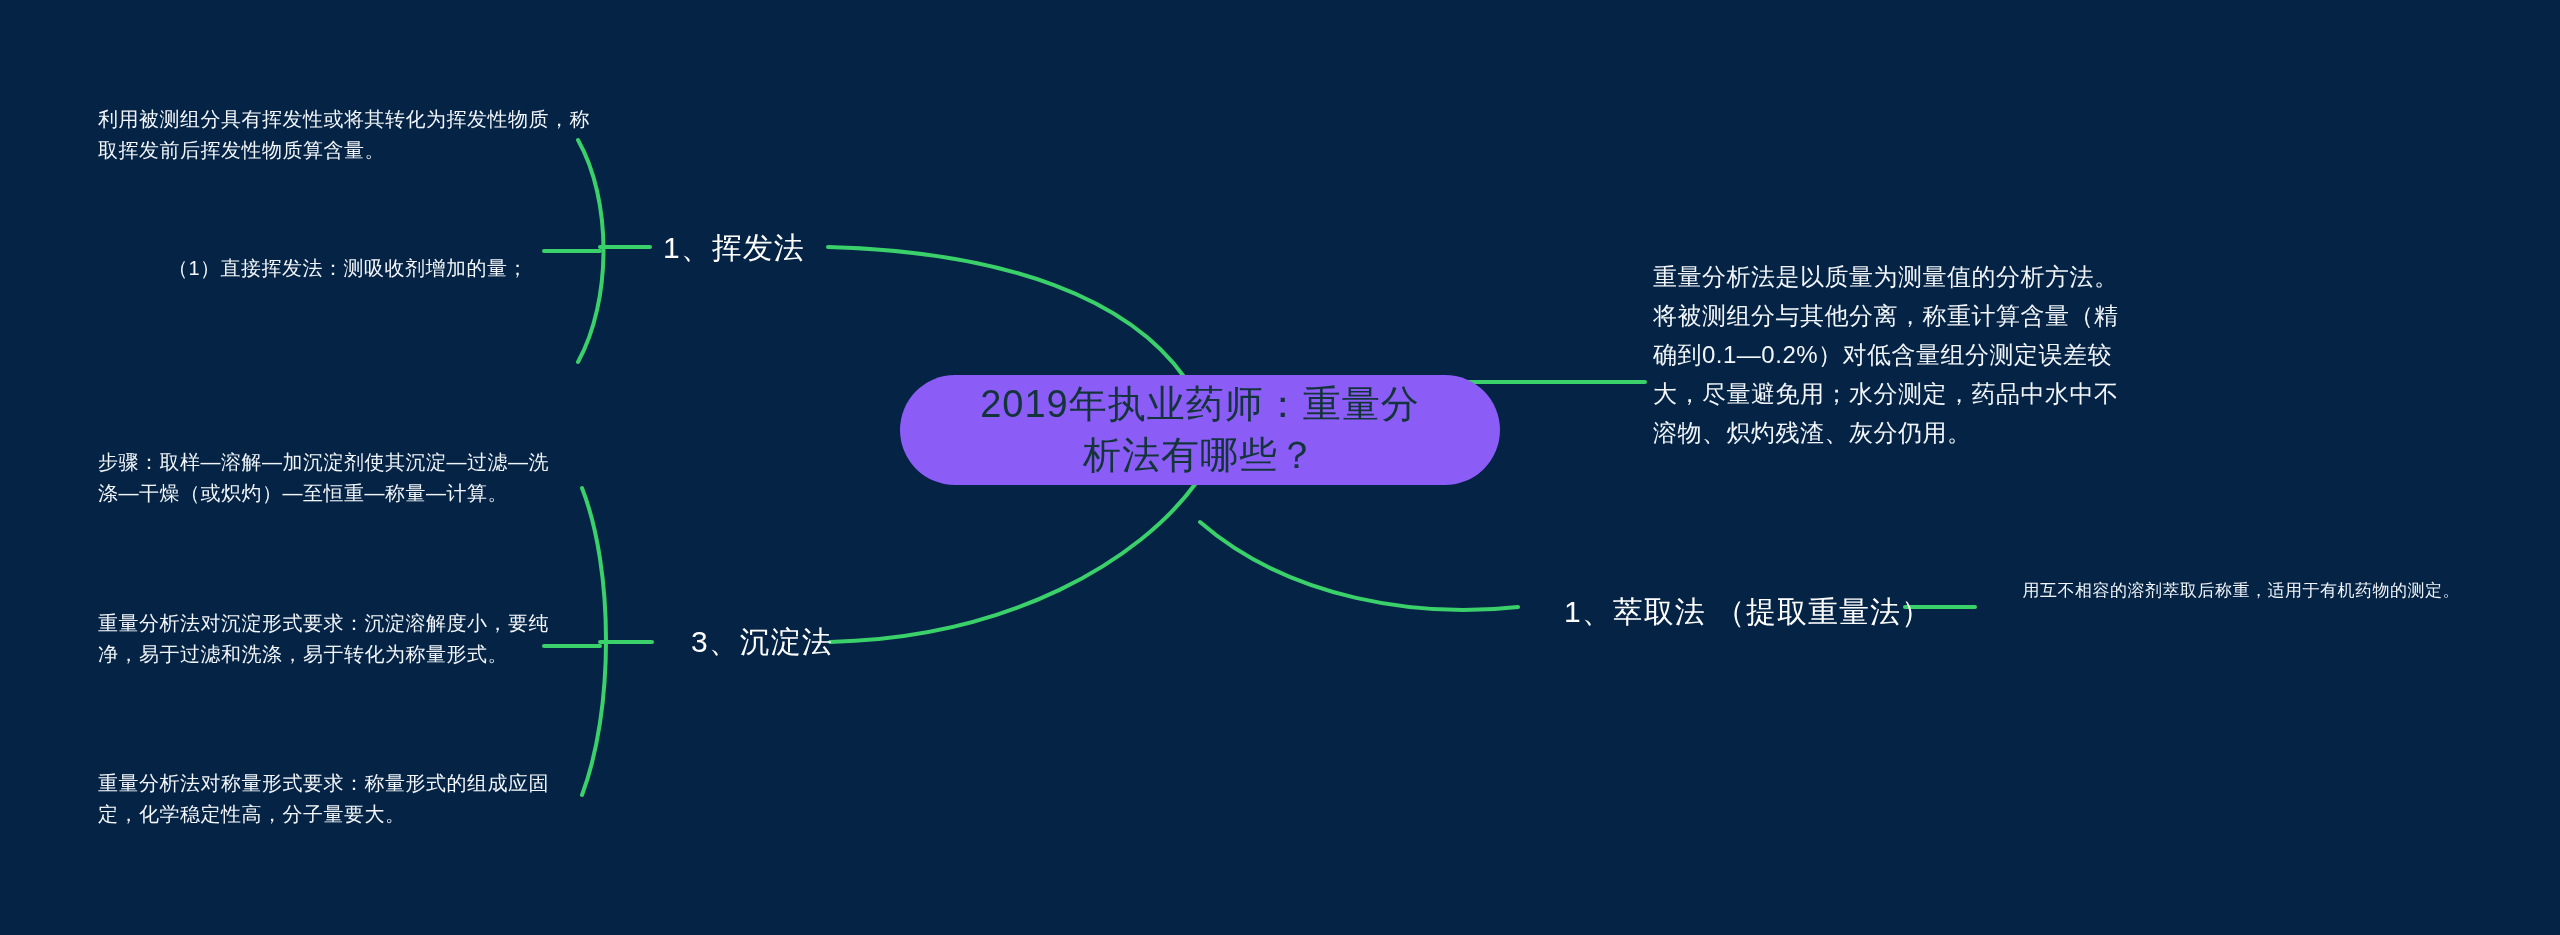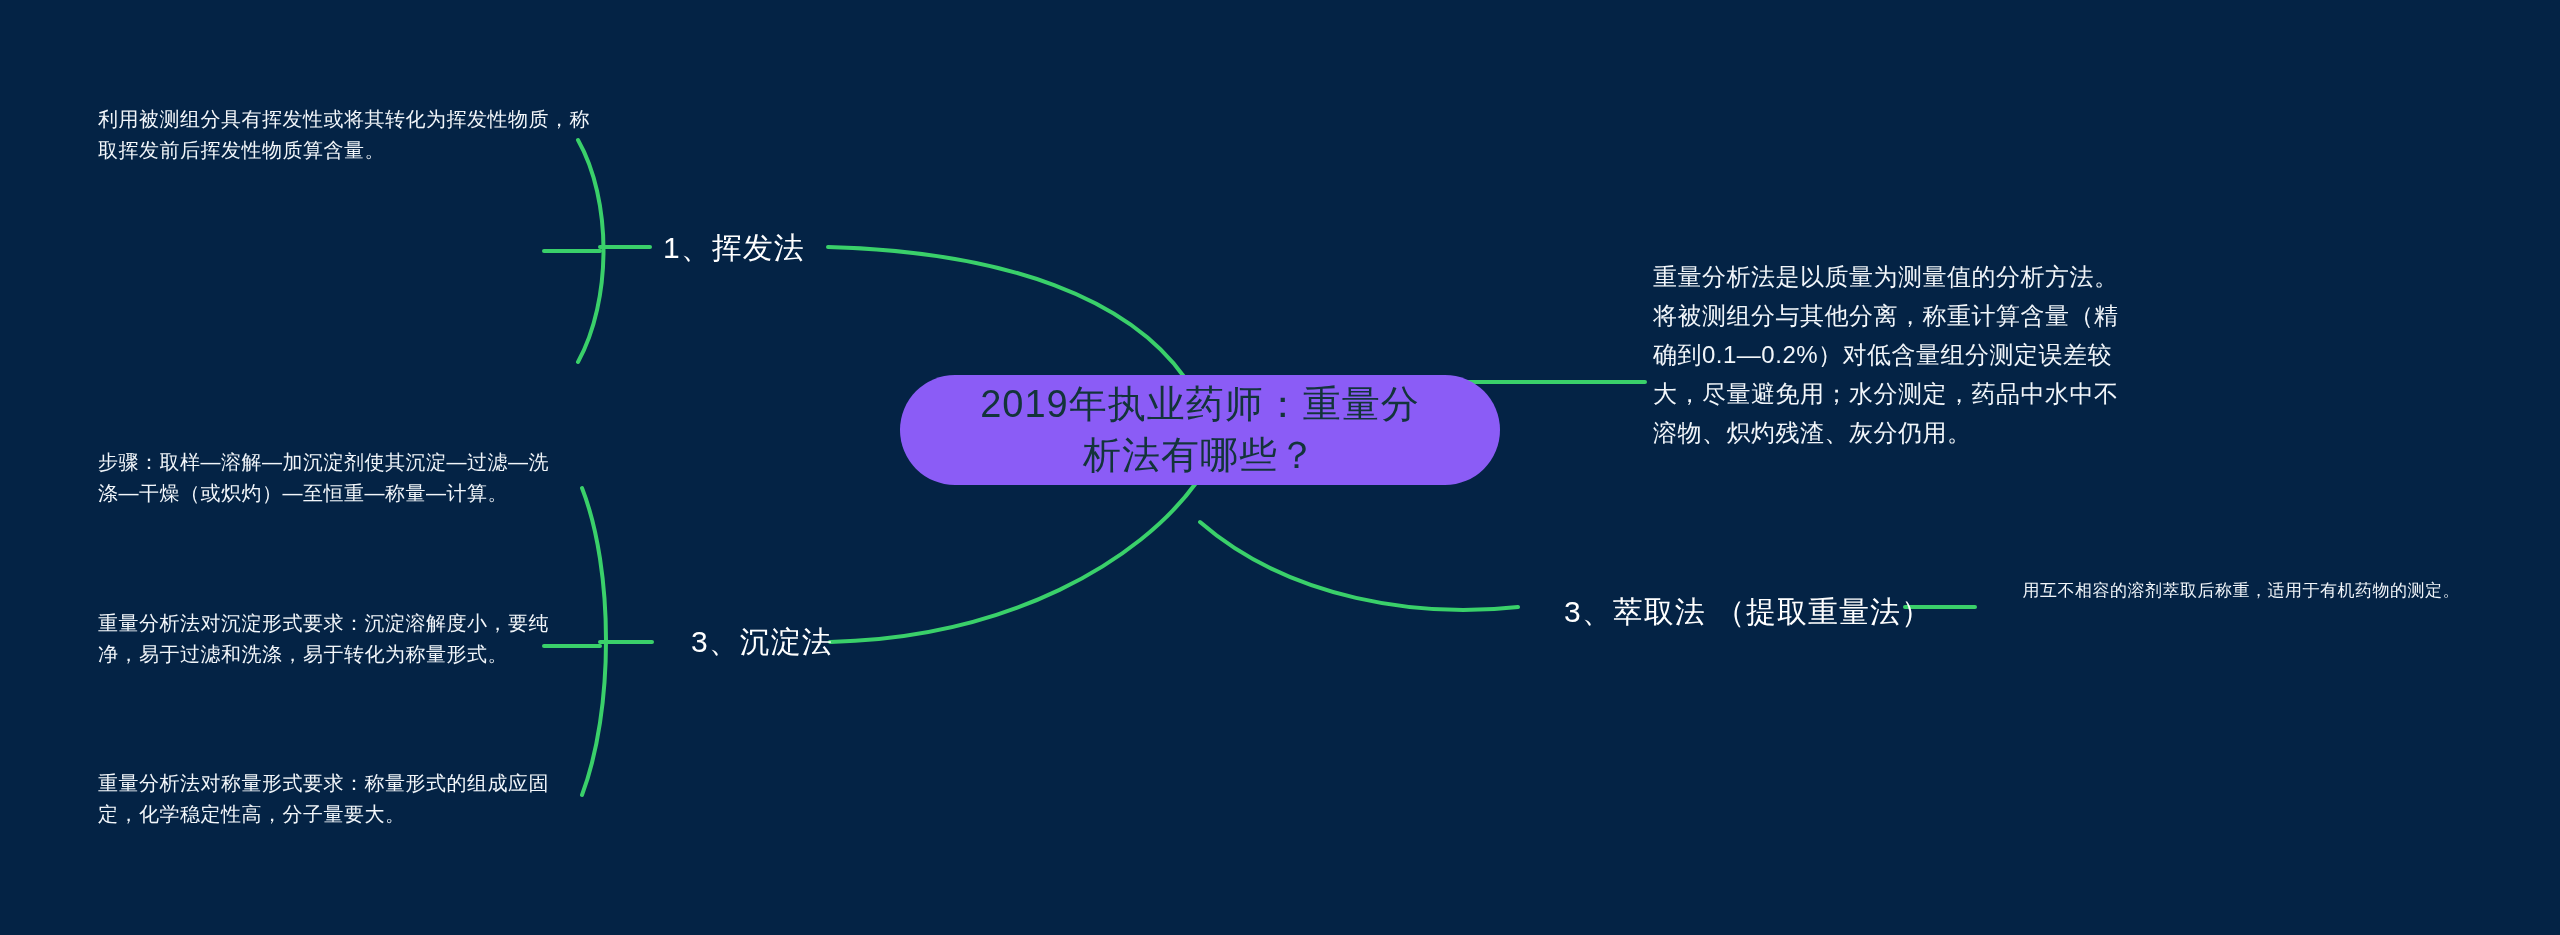--- a/index.html
+++ b/index.html
@@ -120,24 +120,25 @@
 
   <div class="central-node">
     <div class="label">2019年执业药师：重量分
 析法有哪些？</div>
   </div>
 
   <div class="branch-title" id="branch-1">1、挥发法</div>
 
   <div class="branch-title" id="branch-3">3、沉淀法</div>
 
-  <div class="branch-title" id="branch-2">3、萃取法 （提取重量法）</div>
+  <div class="branch-title" id="branch-2">1、萃取法 （提取重量法）</div>
 
   <div class="leaf" id="leaf-volatile-desc">利用被测组分具有挥发性或将其转化为挥发性物质，称取挥发前后挥发性物质算含量。</div>
 
+  <div class="leaf" id="leaf-volatile-1">（1）直接挥发法：测吸收剂增加的量；</div>
 
 
   <div class="leaf" id="leaf-steps">步骤：取样—溶解—加沉淀剂使其沉淀—过滤—洗涤—干燥（或炽灼）—至恒重—称量—计算。</div>
 
   <div class="leaf" id="leaf-precip-form">重量分析法对沉淀形式要求：沉淀溶解度小，要纯净，易于过滤和洗涤，易于转化为称量形式。</div>
 
   <div class="leaf" id="leaf-weigh-form">重量分析法对称量形式要求：称量形式的组成应固定，化学稳定性高，分子量要大。</div>
 
   <div class="leaf big" id="leaf-overview">重量分析法是以质量为测量值的分析方法。将被测组分与其他分离，称重计算含量（精确到0.1—0.2%）对低含量组分测定误差较大，尽量避免用；水分测定，药品中水中不溶物、炽灼残渣、灰分仍用。</div>
 

